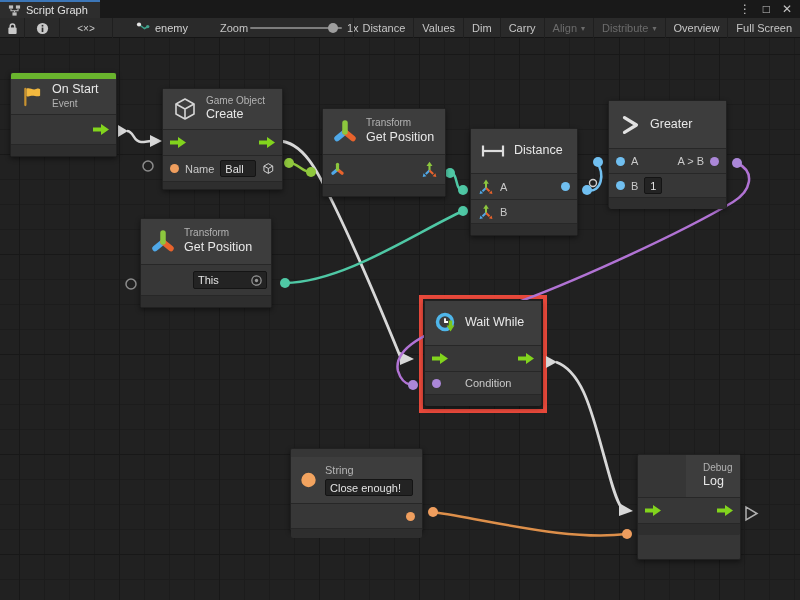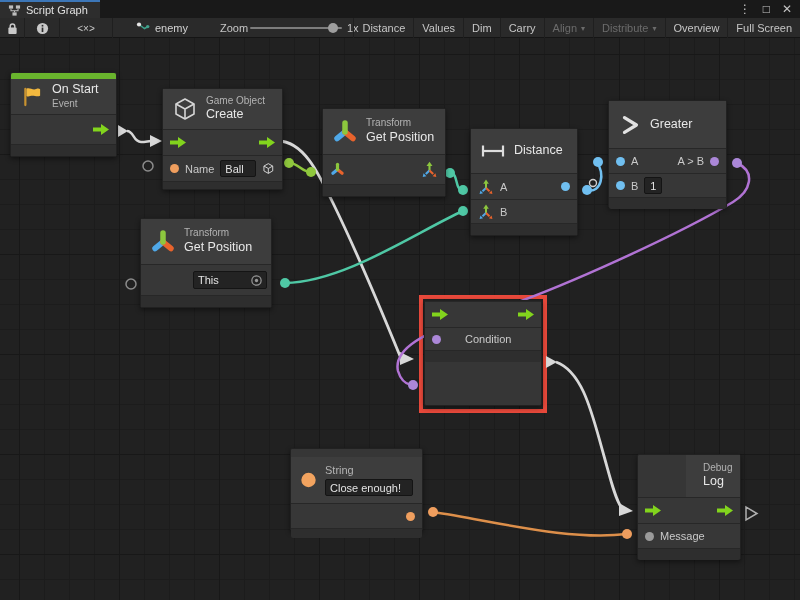--- a/index.html
+++ b/index.html
@@ -363,20 +363,29 @@
         <line x1="8" y1="9" x2="4.5" y2="12.3" stroke="#4fa8e8" stroke-width="2"></line>
           <polygon points="1.6,15 5.1,14.3 2.4,11.5" fill="#4fa8e8"></polygon>
         <line x1="8" y1="9" x2="11.5" y2="12.3" stroke="#e8632c" stroke-width="2"></line>
           <polygon points="14.4,15 10.9,14.3 13.6,11.5" fill="#e8632c"></polygon>
       </svg>
     </div>
     <div class="ftr" style="height:12px;"></div>
   </div>
 
   <div class="node" style="left:424px;top:300px;width:118px;height:106px;">
+    <div class="hdr" style="height:44px;gap:7px;">
+      <svg width="24" height="24" viewBox="0 0 24 24">
+        <circle cx="11" cy="11" r="7.5" fill="none" stroke="#4fb6ea" stroke-width="3.5"></circle>
+        <path d="M11 7.2 V11 H14" stroke="#ffffff" stroke-width="1.8" fill="none"></path>
+        <line x1="16.5" y1="9.5" x2="16.5" y2="15" stroke="#7cc61e" stroke-width="3.5"></line>
+        <polygon points="12.6,14.5 20.4,14.5 16.5,20.6" fill="#7cc61e"></polygon>
+      </svg>
+      <div class="main">Wait While</div>
+    </div>
     <div class="row" style="height:26px;justify-content:space-between;">
       <svg width="16" height="11" viewBox="0 0 16 11">
         <path d="M0 3.5 H8 V0 L16 5.5 L8 11 V7.5 H0 Z" fill="#82d41d"></path>
         </svg>
       <svg width="16" height="11" viewBox="0 0 16 11">
         <path d="M0 3.5 H8 V0 L16 5.5 L8 11 V7.5 H0 Z" fill="#82d41d"></path>
         </svg>
     </div>
     <div class="row" style="height:23px;gap:24px;">
       <span class="dot purple"></span>
@@ -423,20 +432,16 @@
       </div>
     </div>
     <div class="row" style="height:26px;justify-content:space-between;">
       <svg width="16" height="11" viewBox="0 0 16 11">
         <path d="M0 3.5 H8 V0 L16 5.5 L8 11 V7.5 H0 Z" fill="#82d41d"></path>
         </svg>
       <svg width="16" height="11" viewBox="0 0 16 11">
         <path d="M0 3.5 H8 V0 L16 5.5 L8 11 V7.5 H0 Z" fill="#82d41d"></path>
         </svg>
     </div>
-    <div class="row" style="height:25px;">
-      <span class="dot gray"></span>
-      <span class="plabel">Message</span>
-    </div>
     <div class="ftr" style="height:12px;"></div>
   </div>
 
 </div>
 
 </body></html>

